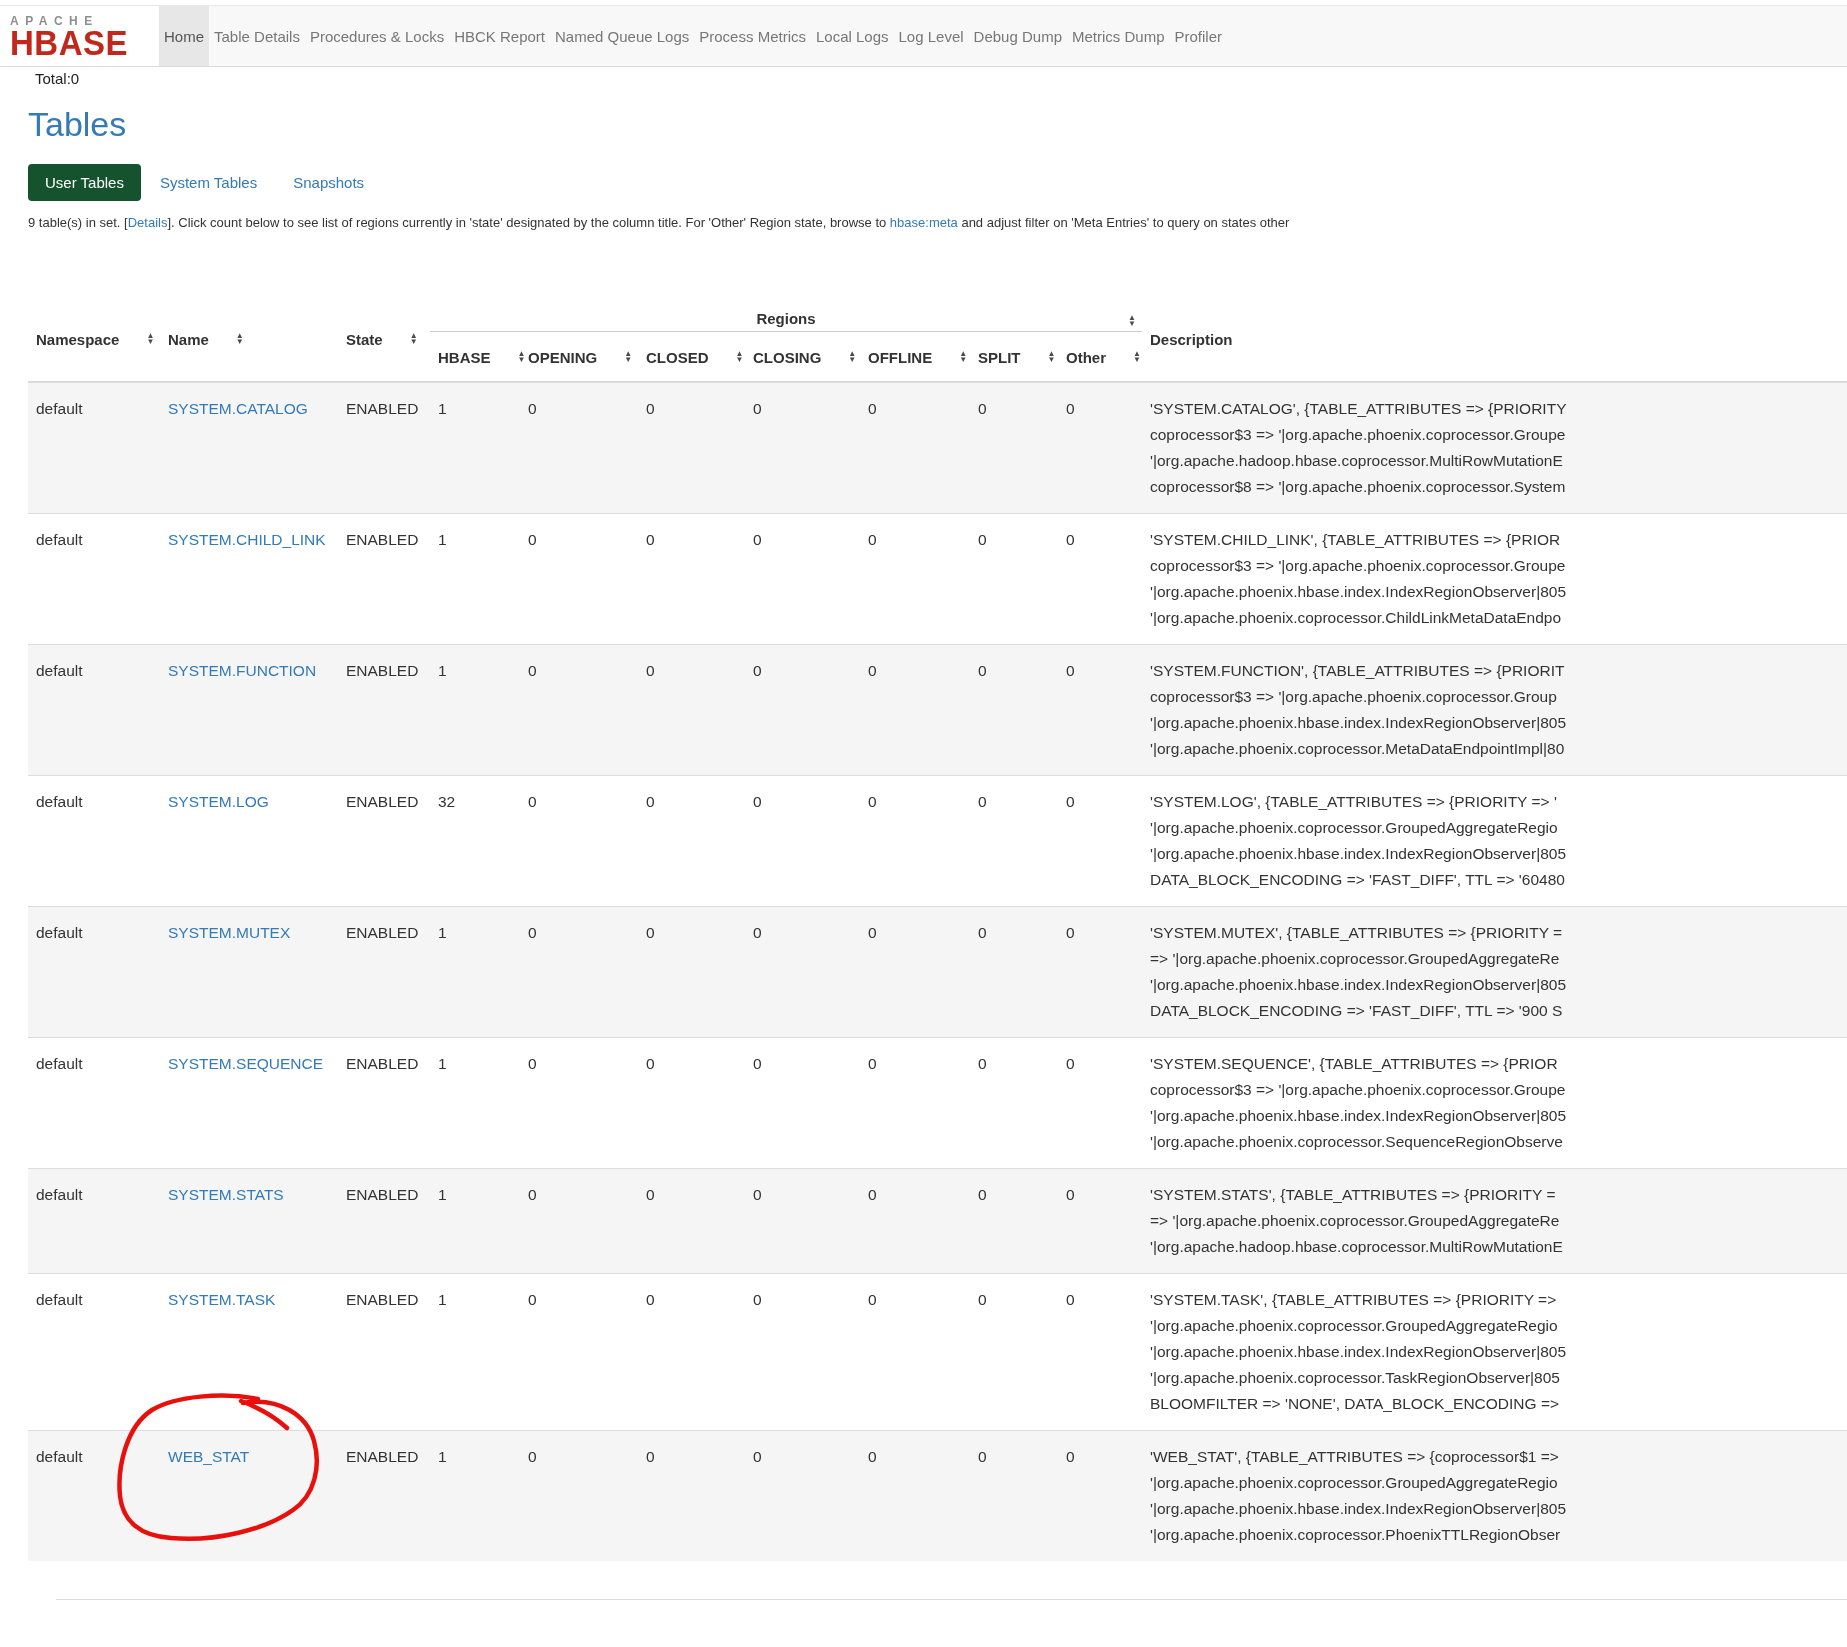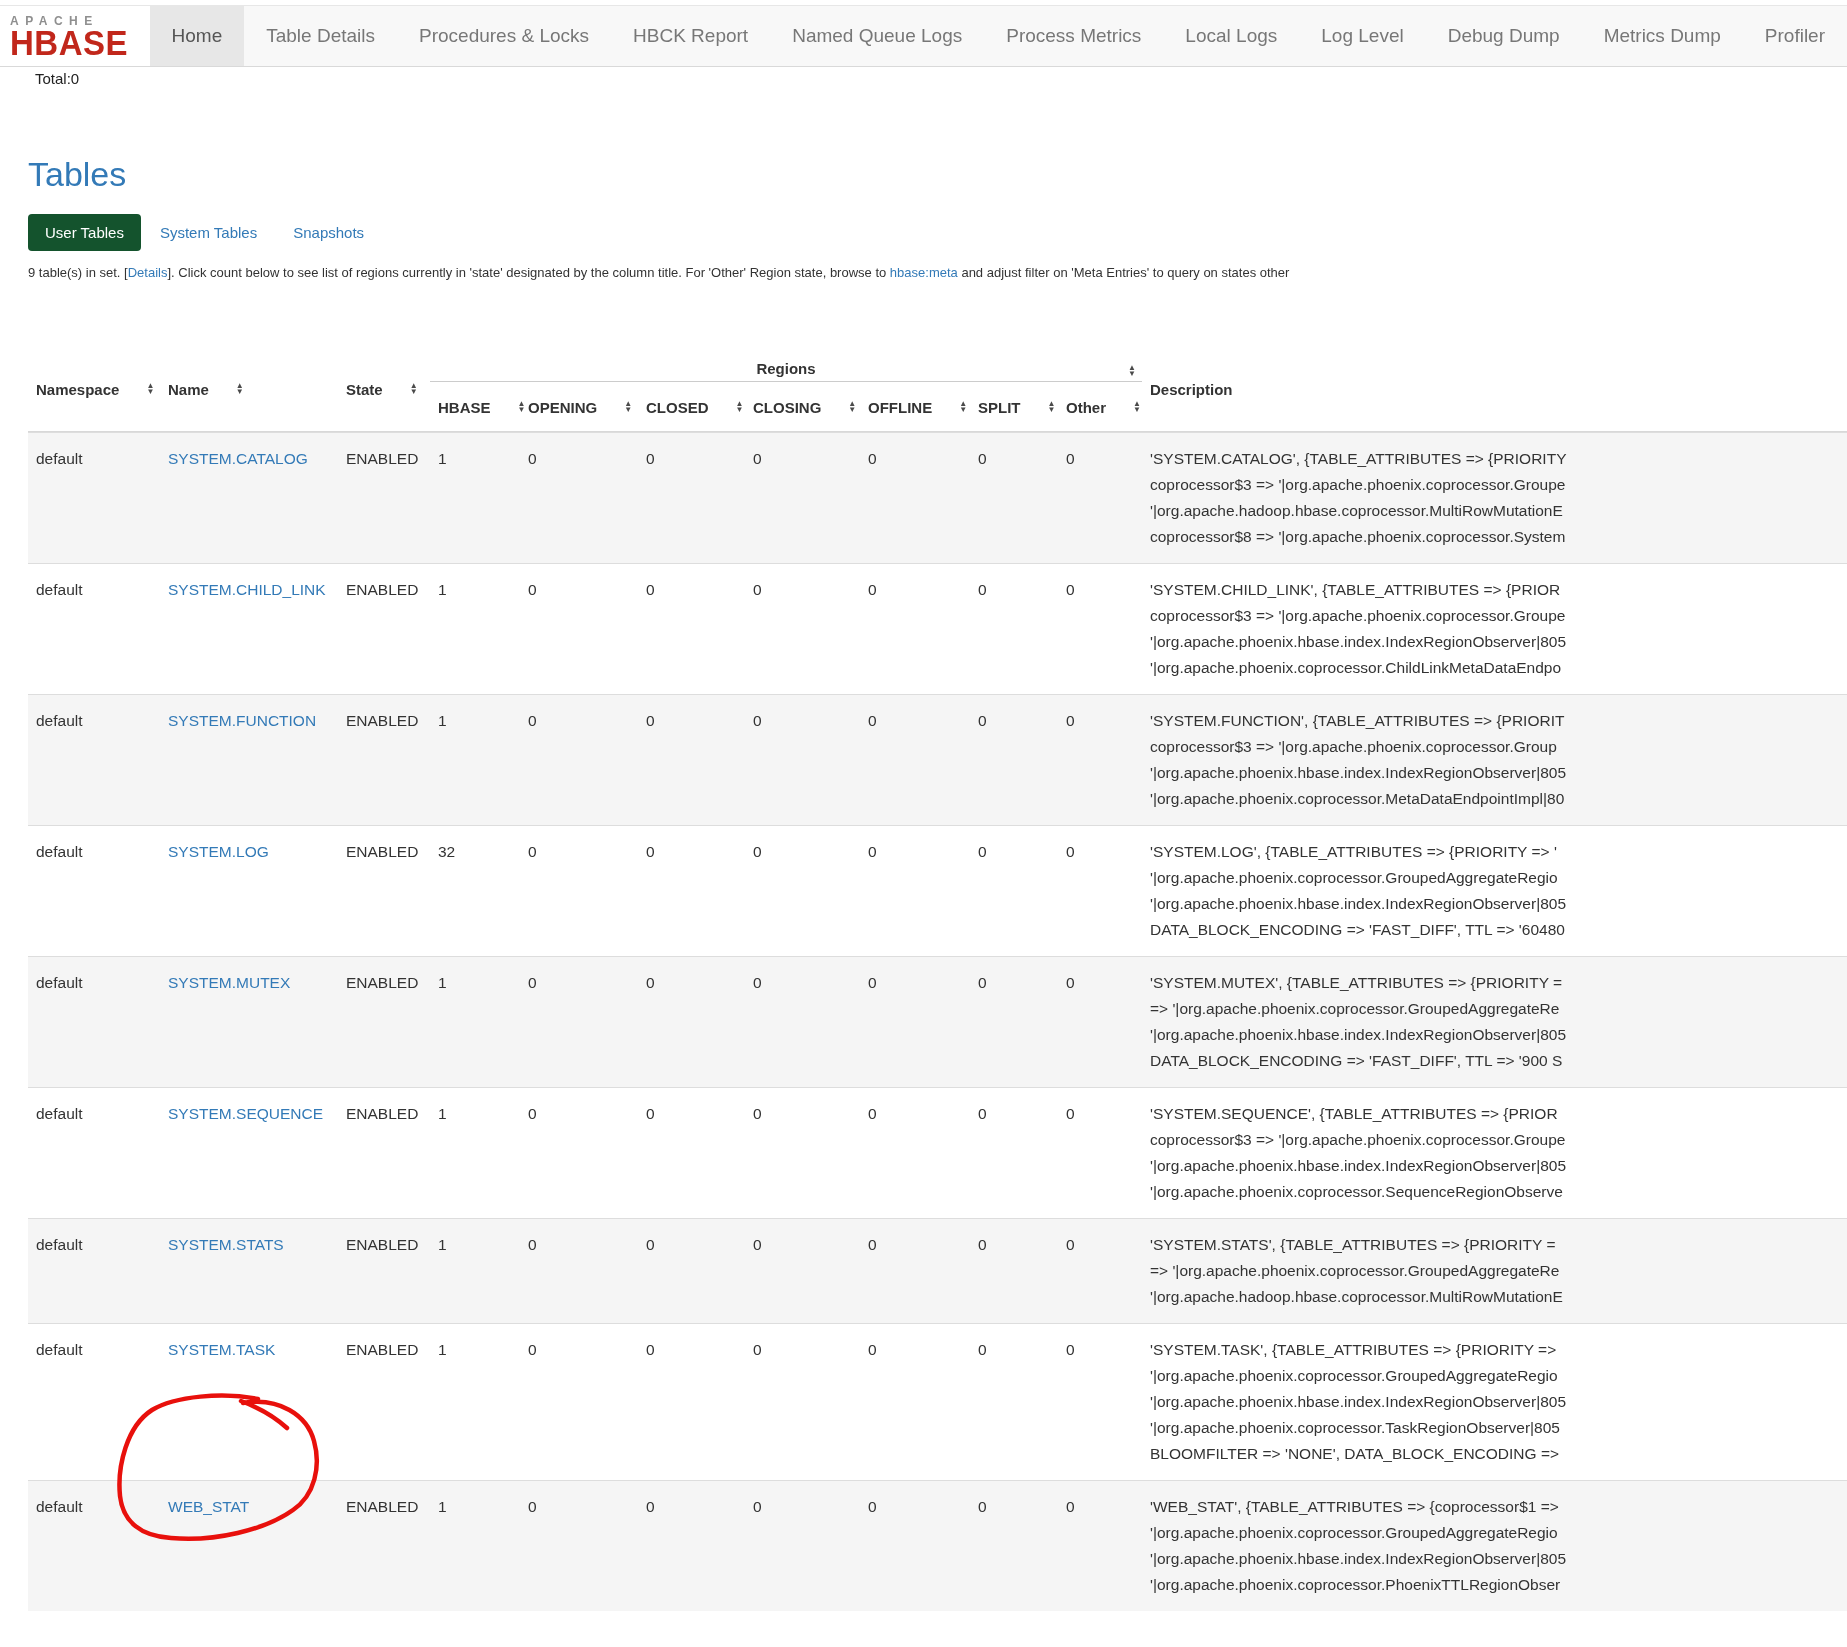--- a/index.html
+++ b/index.html
@@ -9,29 +9,29 @@
   
   .navbar { margin-top: 5px; height: 62px; background: #f8f8f8;
     border-top: 1px solid #e7e7e7; border-bottom: 1px solid #d9d9d9;
     display: flex; align-items: stretch; }
   .brand { width: 159px; background: #fff; display: flex; flex-direction: column;
     justify-content: center; padding-left: 10px; }
   .brand-top { font-size: 12px; font-weight: bold; color: #8f8f8f; letter-spacing: 6.5px; }
   .brand-main { font-size: 33px; font-weight: bold; color: #c1271b; letter-spacing: 0.5px;
     line-height: 30px; transform: scaleY(1.05); transform-origin: top left; }
   .nav-menu { display: flex; align-items: stretch; }
-  .nav-item { display: flex; align-items: center; padding: 0 22px; font-size: 19px;
+  .nav-item { display: flex; align-items: center; padding: 0 5px; font-size: 15px;
     color: #777; cursor: pointer; white-space: nowrap; }
   .nav-item.active { background: #e7e7e7; color: #555; }
 
   .total-line { margin: 3px 0 0 35px; font-size: 15px; color: #222; }
 
   
   .container { padding-left: 28px; }
-  h1.page-title { margin-top: 68px; font-size: 34px; font-weight: normal; color: #337ab7; }
+  h1.page-title { margin-top: 18px; font-size: 34px; font-weight: normal; color: #337ab7; }
   .tabs { margin-top: 20px; display: flex; align-items: center; }
   .tab { font-size: 15px; color: #337ab7; padding: 10px 17px; border-radius: 4px;
     cursor: pointer; margin-right: 2px; }
   .tab.active { background: #14532d; color: #fff; }
   .summary { margin-top: 14px; font-size: 13px; color: #333; white-space: nowrap;
     overflow: hidden; width: 1819px; }
   .summary a { color: #337ab7; text-decoration: none; }
 
   
   .tbl { margin-top: 66px; width: 1990px; }

